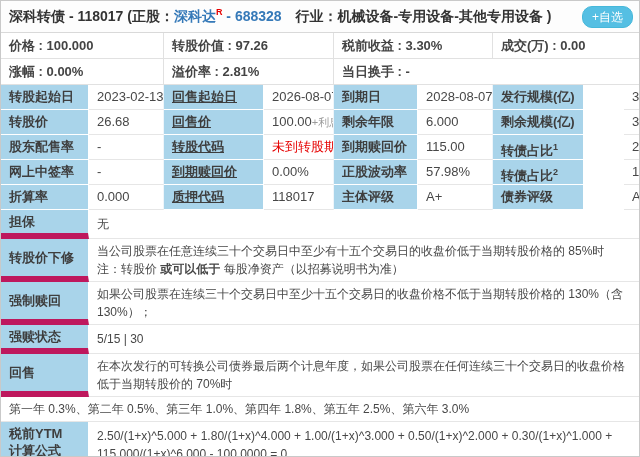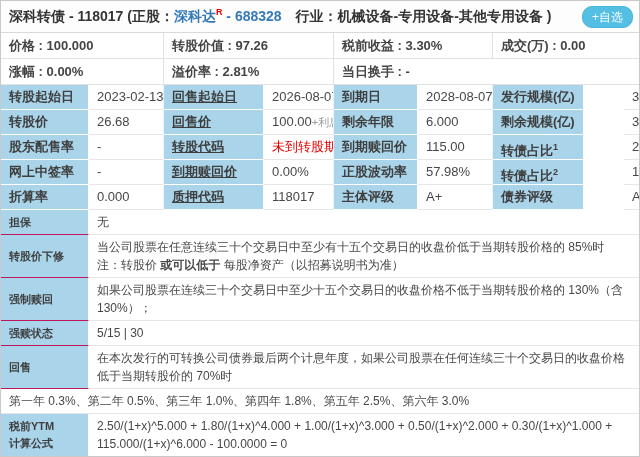--- a/index.html
+++ b/index.html
@@ -32,22 +32,22 @@
   .lw0 { width:88px; } .vw0 { width:75px; }
   .lw1 { width:100px;text-decoration:underline; } .vw1 { width:70px; }
   .lw2 { width:84px; } .vw2 { width:75px; }
   .lw3 { width:91px; } .vw3 { flex:1; border-right:none;margin-left:40px; }
   .gvalue.red { color:var(--red); }
   .suffix { color:#9a9a9a; font-size:11px; }
   .glabel sup { font-size:9px; }
 
   
   .detail-row { display:flex; }
-  .dlabel { width:88px; background:var(--blue); font-weight:bold; font-size:11px; color:#3e3e3e;
-            border-right:1px solid #fff; border-bottom:1px solid #be185d;
+  .dlabel { width:88px; background:var(--blue); font-weight:bold; font-size:13px; color:#3e3e3e;
+            border-right:1px solid #fff; border-bottom:6px solid #be185d;
             padding:3px 2px 3px 8px; display:flex; align-items:center; }
   .dlabel span { white-space:pre-line; line-height:17px; }
   .dcontent { flex:1; font-size:12px; color:#474747; line-height:18px; padding:3px 8px;
               border-bottom:1px solid #e6e6e6; display:flex; flex-direction:column; justify-content:center; min-height:25px; }
   .dcontent b { font-weight:bold; }
 </style>
 </head>
 <body>
 
 <div class="page">

